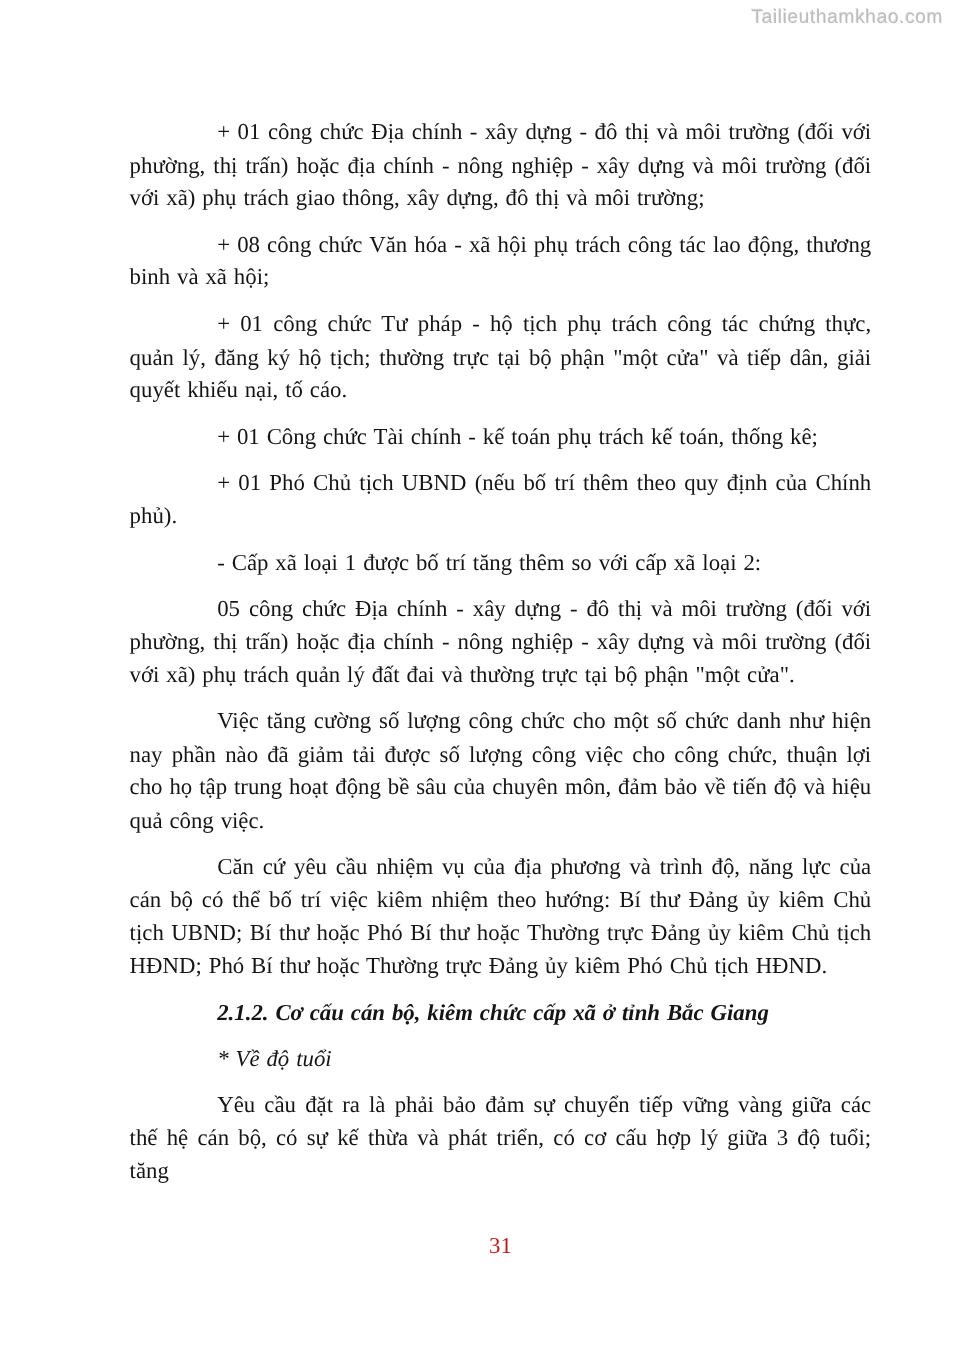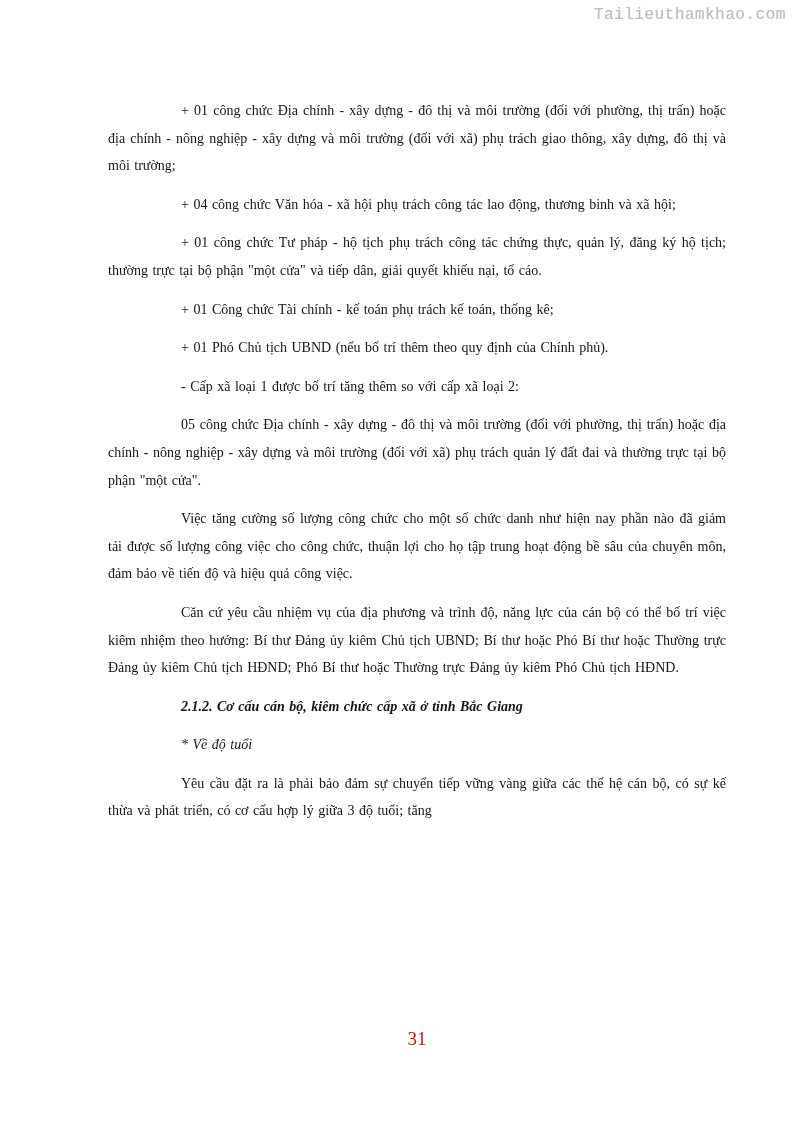--- a/index.html
+++ b/index.html
@@ -13,35 +13,35 @@
     height: 1123px;
     background: #ffffff;
     overflow: hidden;
     font-family: "Liberation Serif", "DejaVu Serif", serif;
     color: #151515;
   }
   .watermark {
     position: absolute;
     top: 6px;
     right: 8px;
-    font-family: Liberation Mono, monospace;
+    font-family: Liberation Sans, sans-serif;
     font-size: 16px;
     color: #bdbdbd;
     letter-spacing: 0.5px;
     text-shadow: 1px 1px 0 rgba(255,255,255,0.9), -0.5px -0.5px 0 rgba(150,150,150,0.35);
   }
   .content {
     position: absolute;
     left: 108px;
     top: 97px;
     width: 618px;
   }
   .content p {
     margin: 0 0 11px 0;
-    font-size: 14px;
+    font-size: 19px;
     line-height: 27.6px;
     text-align: justify;
     text-indent: 73px;
     word-spacing: 1px;
   }
   .content p.heading {
     font-weight: bold;
     font-style: italic;
     text-align: left;
   }
@@ -61,21 +61,21 @@
 </style>
 </head>
 <body>
 
 <div class="page">
 
   <div class="watermark">Tailieuthamkhao.com</div>
 
   <div class="content">
     <p class="body">+ 01 công chức Địa chính - xây dựng - đô thị và môi trường (đối với phường, thị trấn) hoặc địa chính - nông nghiệp - xây dựng và môi trường (đối với xã) phụ trách giao thông, xây dựng, đô thị và môi trường;</p>
-    <p class="body">+ 04 công chức Văn hóa - xã hội phụ trách công tác lao động, thương binh và xã hội;</p>
+    <p class="body">+ 08 công chức Văn hóa - xã hội phụ trách công tác lao động, thương binh và xã hội;</p>
     <p class="body">+ 01 công chức Tư pháp - hộ tịch phụ trách công tác chứng thực, quản lý, đăng ký hộ tịch; thường trực tại bộ phận "một cửa" và tiếp dân, giải quyết khiếu nại, tố cáo.</p>
     <p class="body">+ 01 Công chức Tài chính - kế toán phụ trách kế toán, thống kê;</p>
     <p class="body">+ 01 Phó Chủ tịch UBND (nếu bố trí thêm theo quy định của Chính phủ).</p>
     <p class="body">- Cấp xã loại 1 được bố trí tăng thêm so với cấp xã loại 2:</p>
     <p class="body">05 công chức Địa chính - xây dựng - đô thị và môi trường (đối với phường, thị trấn) hoặc địa chính - nông nghiệp - xây dựng và môi trường (đối với xã) phụ trách quản lý đất đai và thường trực tại bộ phận "một cửa".</p>
     <p class="body">Việc tăng cường số lượng công chức cho một số chức danh như hiện nay phần nào đã giảm tải được số lượng công việc cho công chức, thuận lợi cho họ tập trung hoạt động bề sâu của chuyên môn, đảm bảo về tiến độ và hiệu quả công việc.</p>
     <p class="body">Căn cứ yêu cầu nhiệm vụ của địa phương và trình độ, năng lực của cán bộ có thể bố trí việc kiêm nhiệm theo hướng: Bí thư Đảng ủy kiêm Chủ tịch UBND; Bí thư hoặc Phó Bí thư hoặc Thường trực Đảng ủy kiêm Chủ tịch HĐND; Phó Bí thư hoặc Thường trực Đảng ủy kiêm Phó Chủ tịch HĐND.</p>
     <p class="heading">2.1.2. Cơ cấu cán bộ, kiêm chức cấp xã ở tỉnh Bắc Giang</p>
     <p class="subheading">* Về độ tuổi</p>
     <p class="body">Yêu cầu đặt ra là phải bảo đảm sự chuyển tiếp vững vàng giữa các thế hệ cán bộ, có sự kế thừa và phát triển, có cơ cấu hợp lý giữa 3 độ tuổi; tăng</p>

